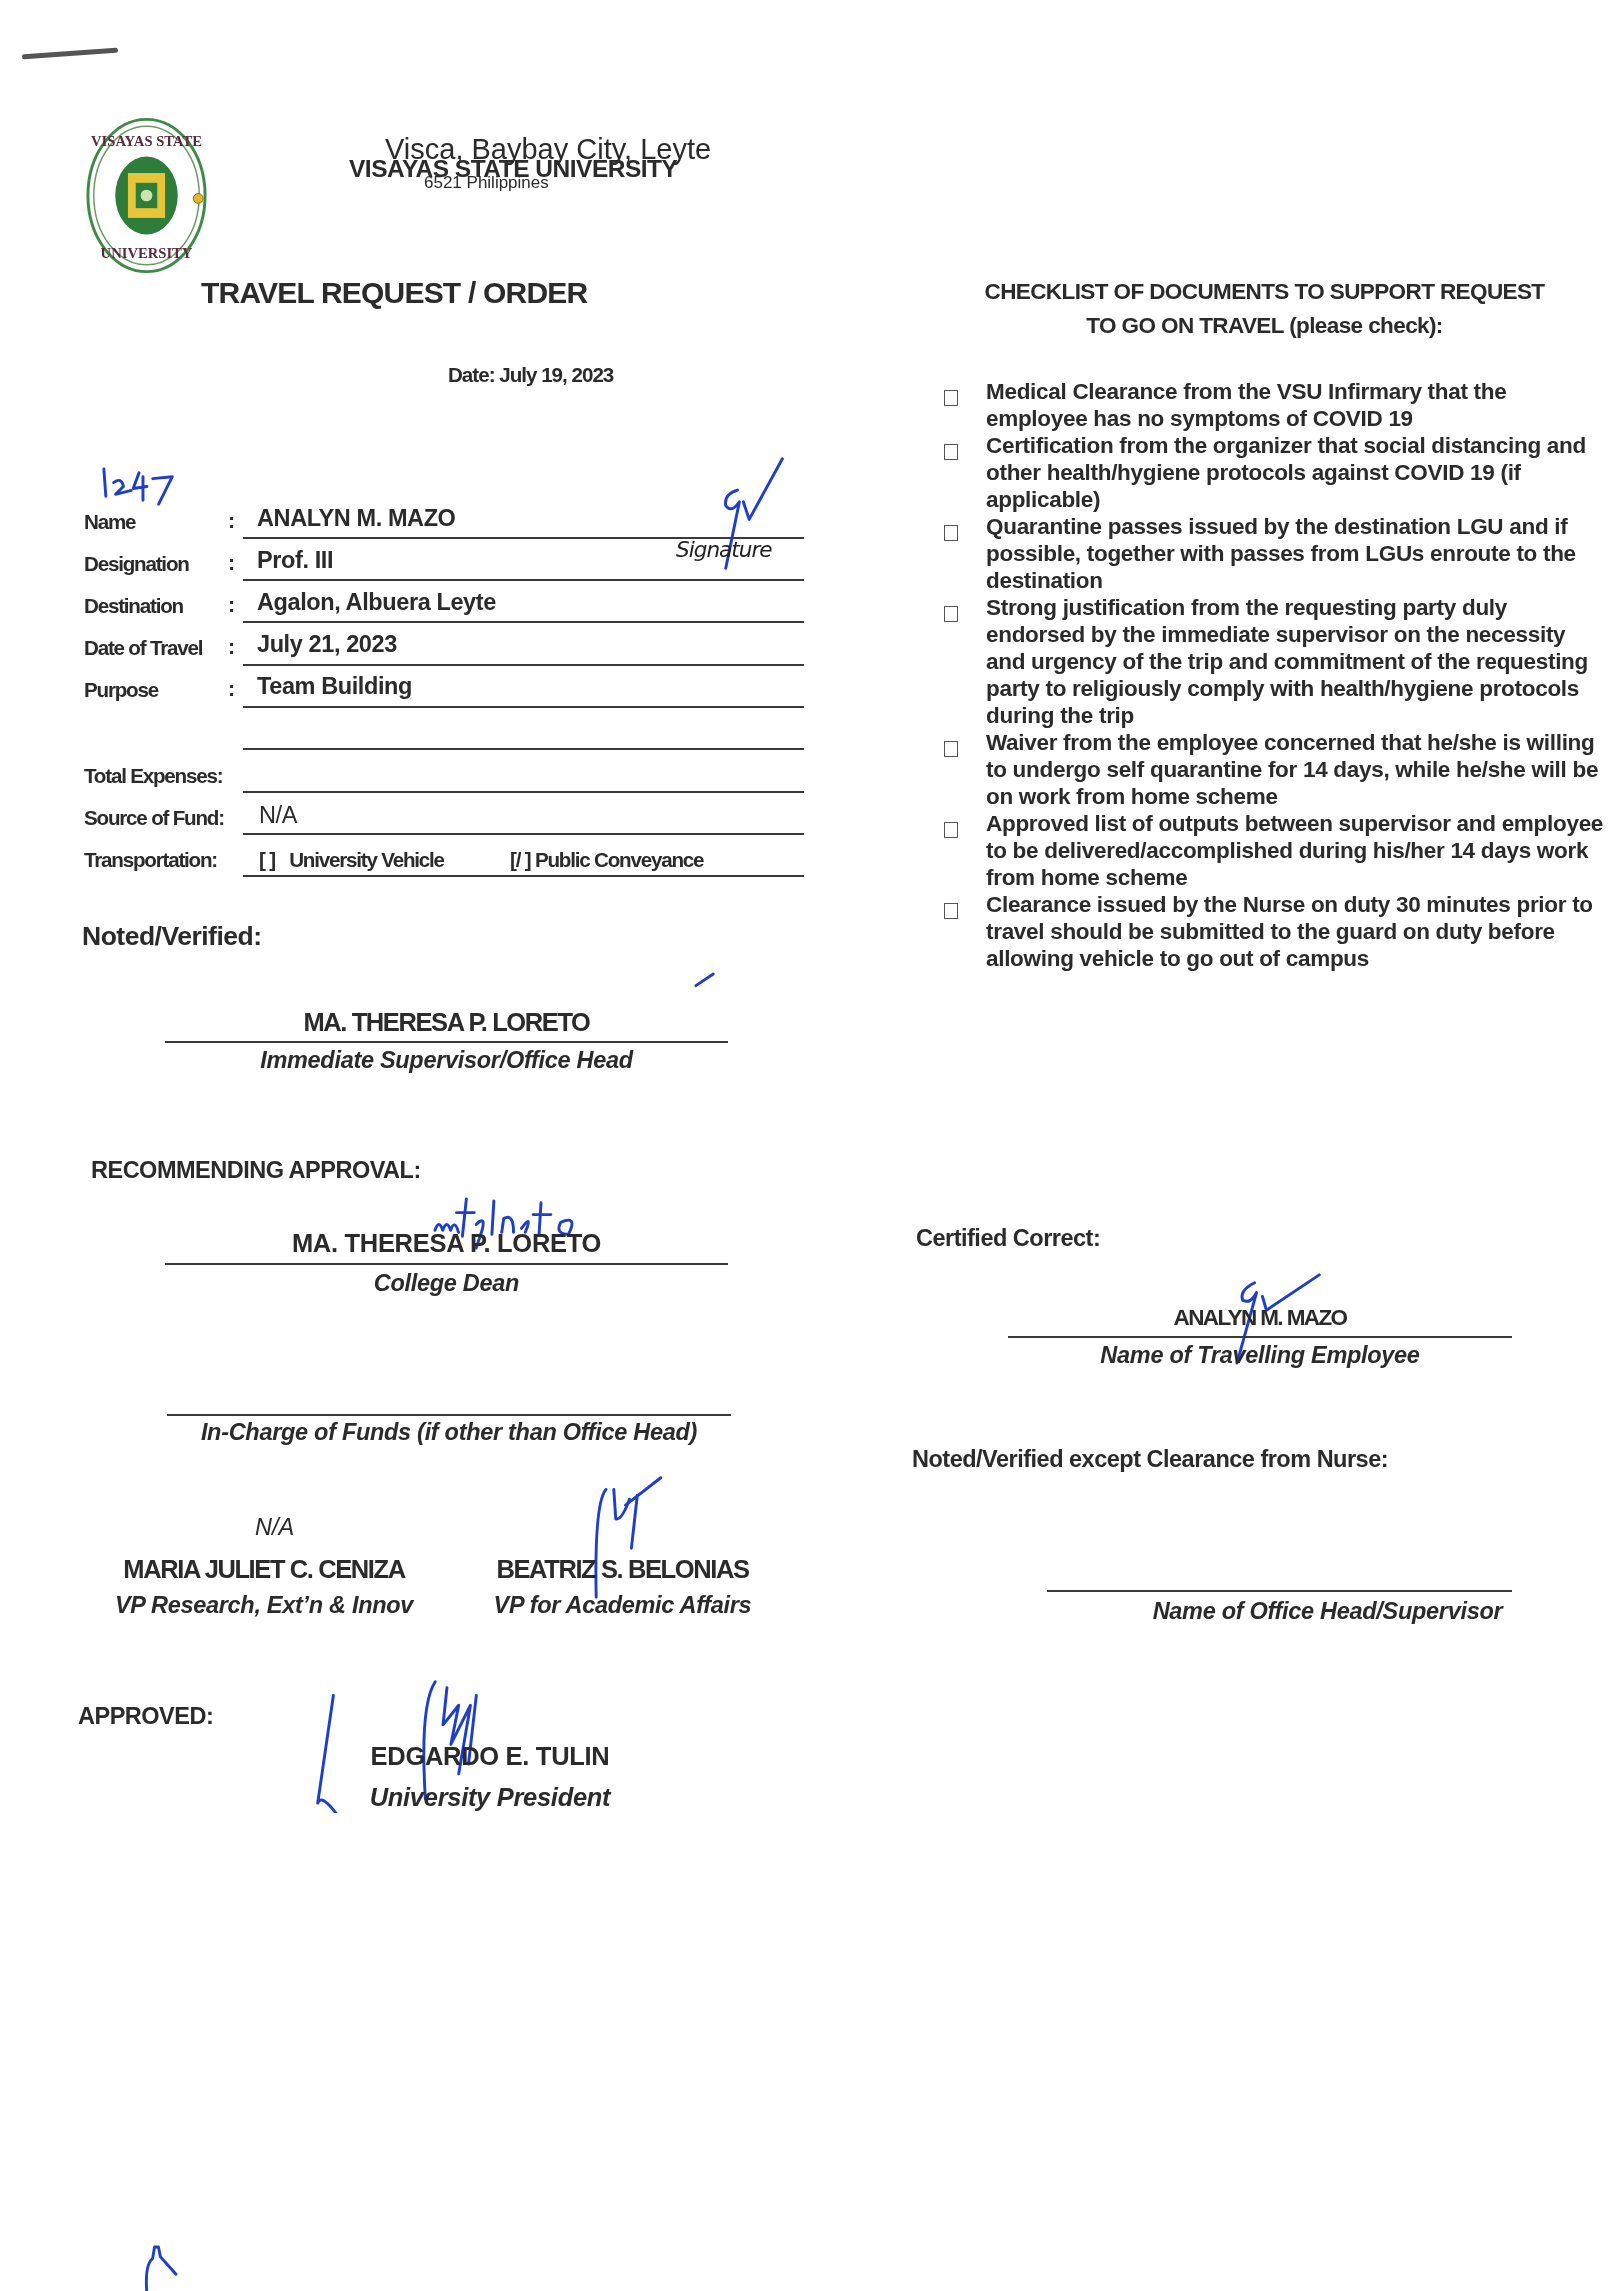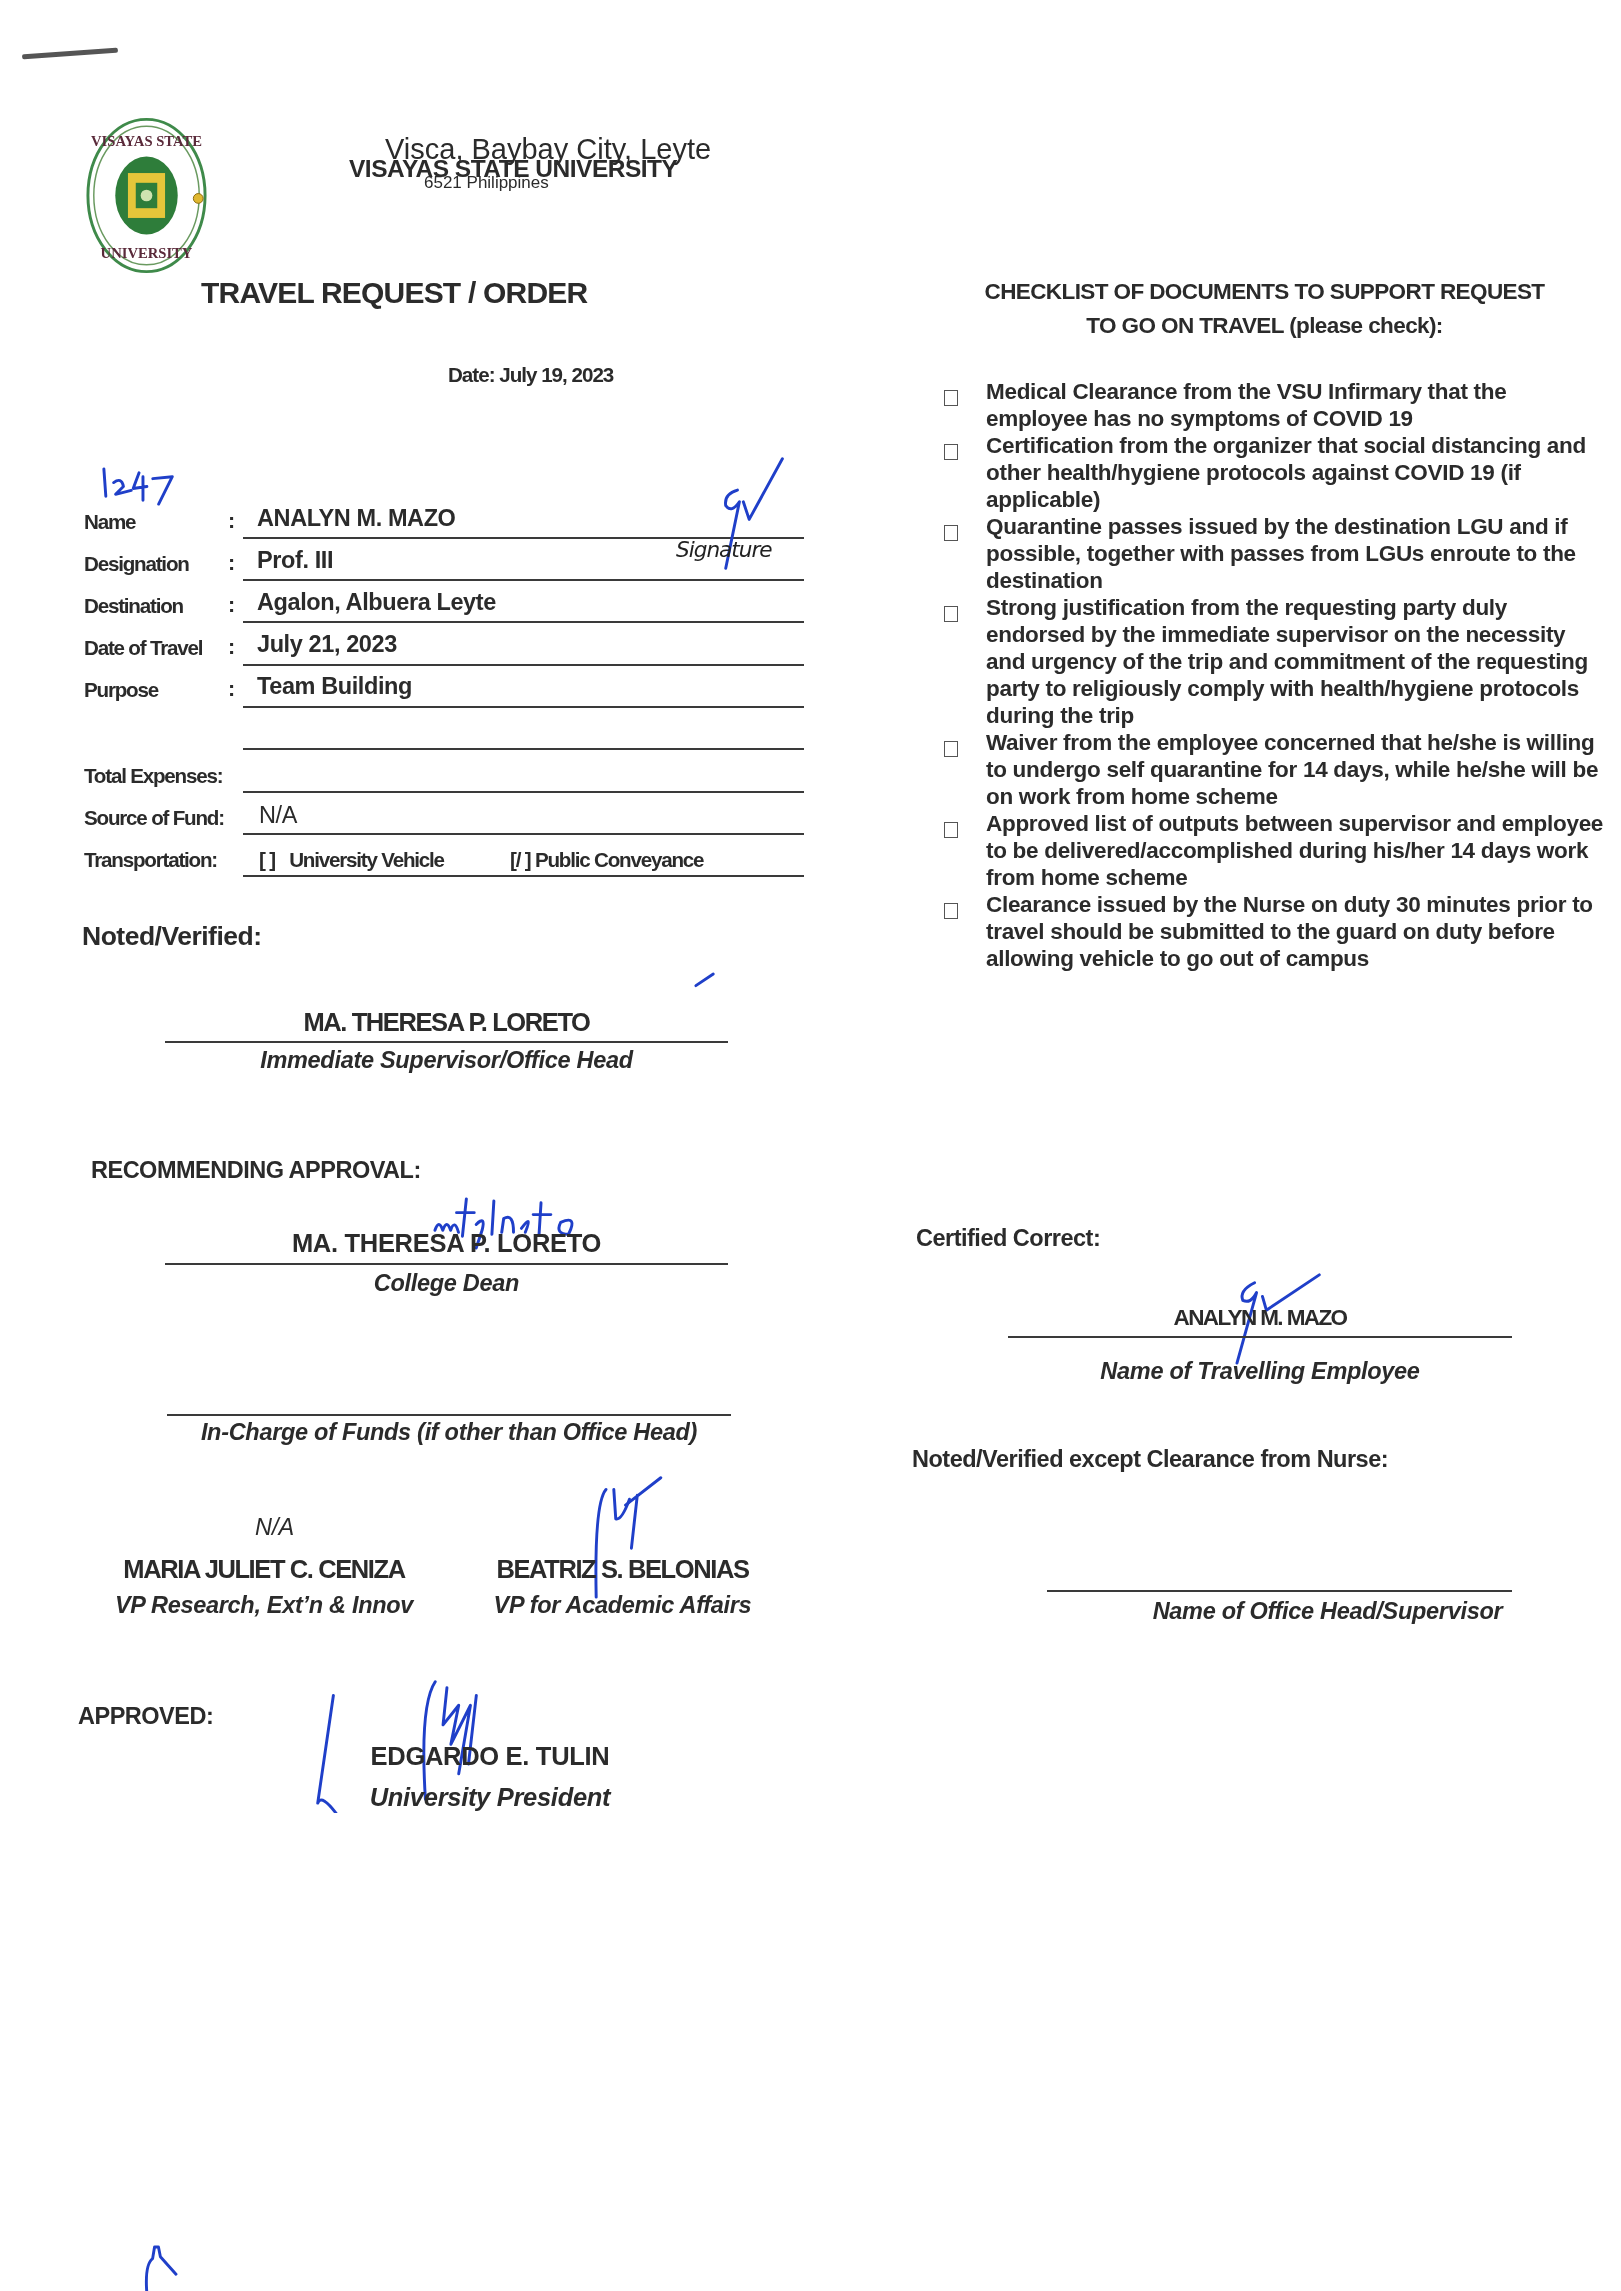--- a/index.html
+++ b/index.html
@@ -208,21 +208,21 @@
   </div>
 </div>
 
 <div class="abs section-h2" style="left:916px; top:1225px;">Certified Correct:</div>
 <svg class="ink" style="left:1225px; top:1269px;" width="118" height="98" viewBox="0 0 120 100">
   <path d="M30 14 Q14 22 18 32 Q26 36 32 24 L12 96"></path>
   <path d="M38 28 L42 42 L96 6"></path>
 </svg>
 <div class="abs sig-name" style="left:1008px; width:504px; top:1305px; font-size:22.5px; letter-spacing:-1.6px;">ANALYN M. MAZO</div>
 <div class="line" style="left:1008px; top:1336px; width:504px;"></div>
-<div class="abs sig-title" style="left:1008px; width:504px; top:1342px;margin-top:16px;">Name of Travelling Employee</div>
+<div class="abs sig-title" style="left:1008px; width:504px; top:1342px;">Name of Travelling Employee</div>
 
 <div class="abs section-h2" style="left:912px; top:1446px;">Noted/Verified except Clearance from Nurse:</div>
 <div class="abs sig-name" style="left:1047px; width:465px; top:1558px;"></div>
 <div class="line" style="left:1047px; top:1590px; width:465px;"></div>
 <div class="abs sig-title" style="left:1095px; width:465px; top:1598px;">Name of Office Head/Supervisor</div>
 
 <svg class="ink" style="left:137px; top:2235px;" width="78" height="57" viewBox="0 0 80 58">
   <path d="M10 58 Q8 30 16 24 L18 12 L22 12 L24 22 L40 40"></path>
 </svg>
 

